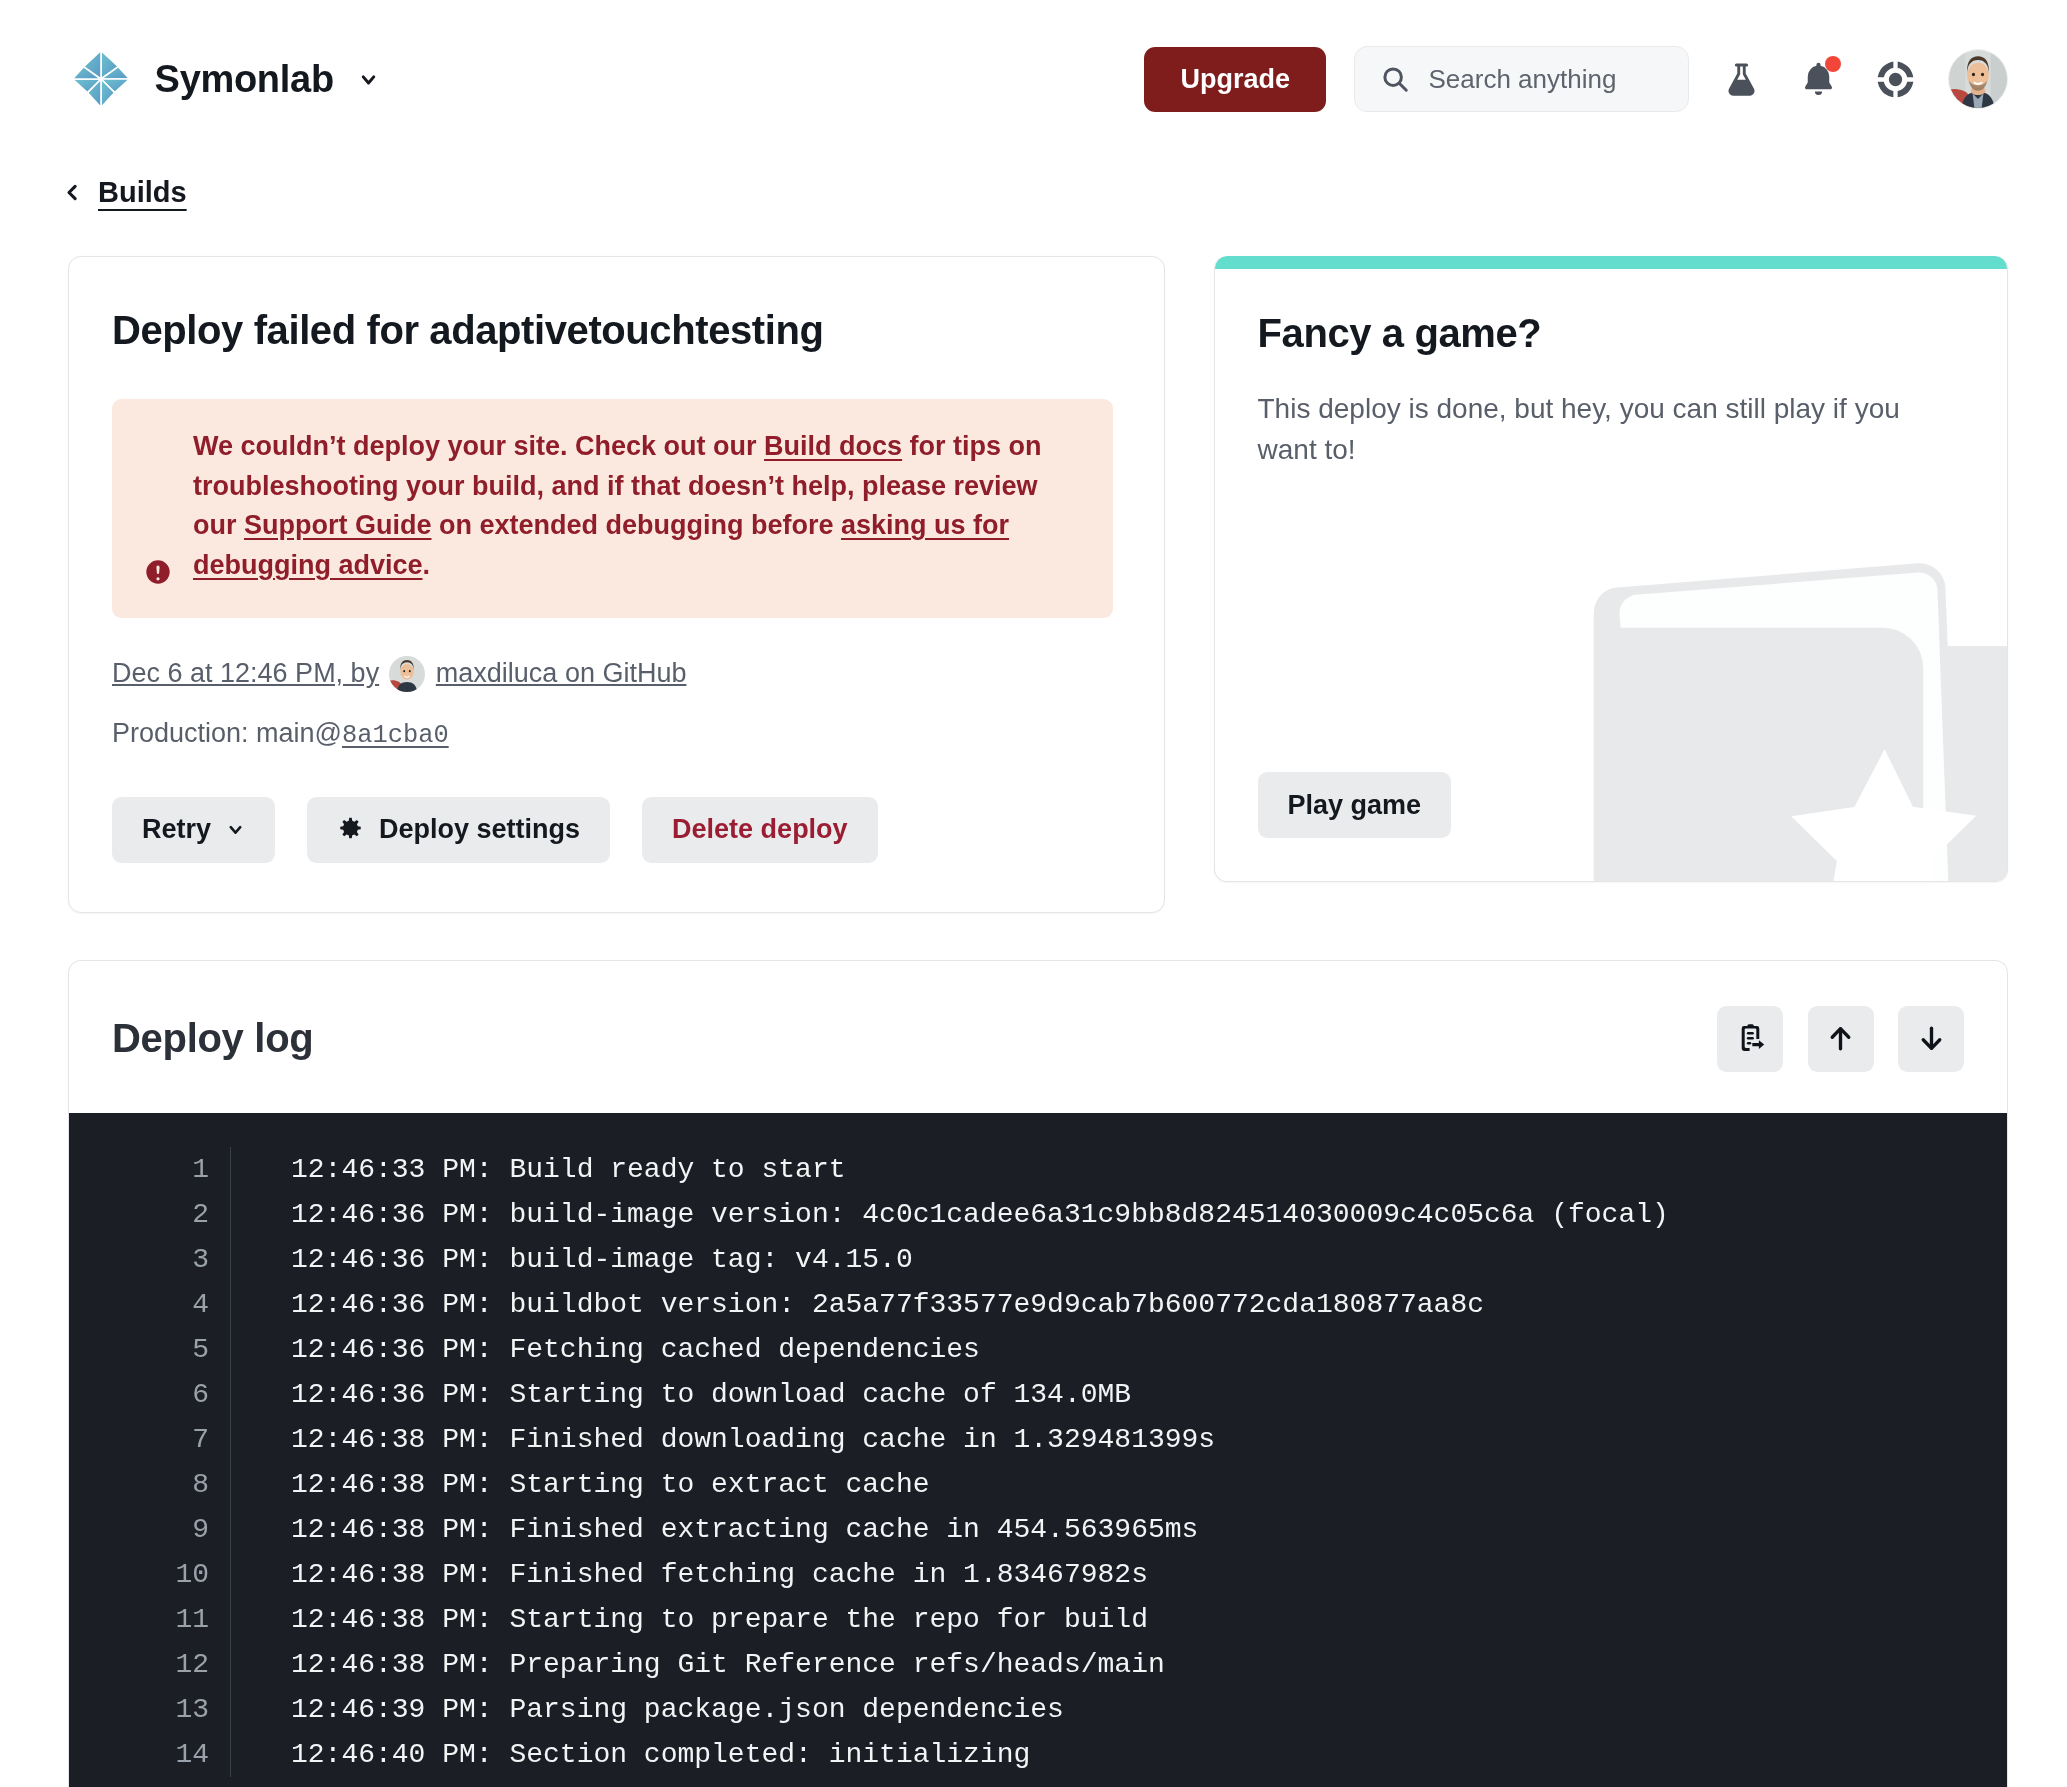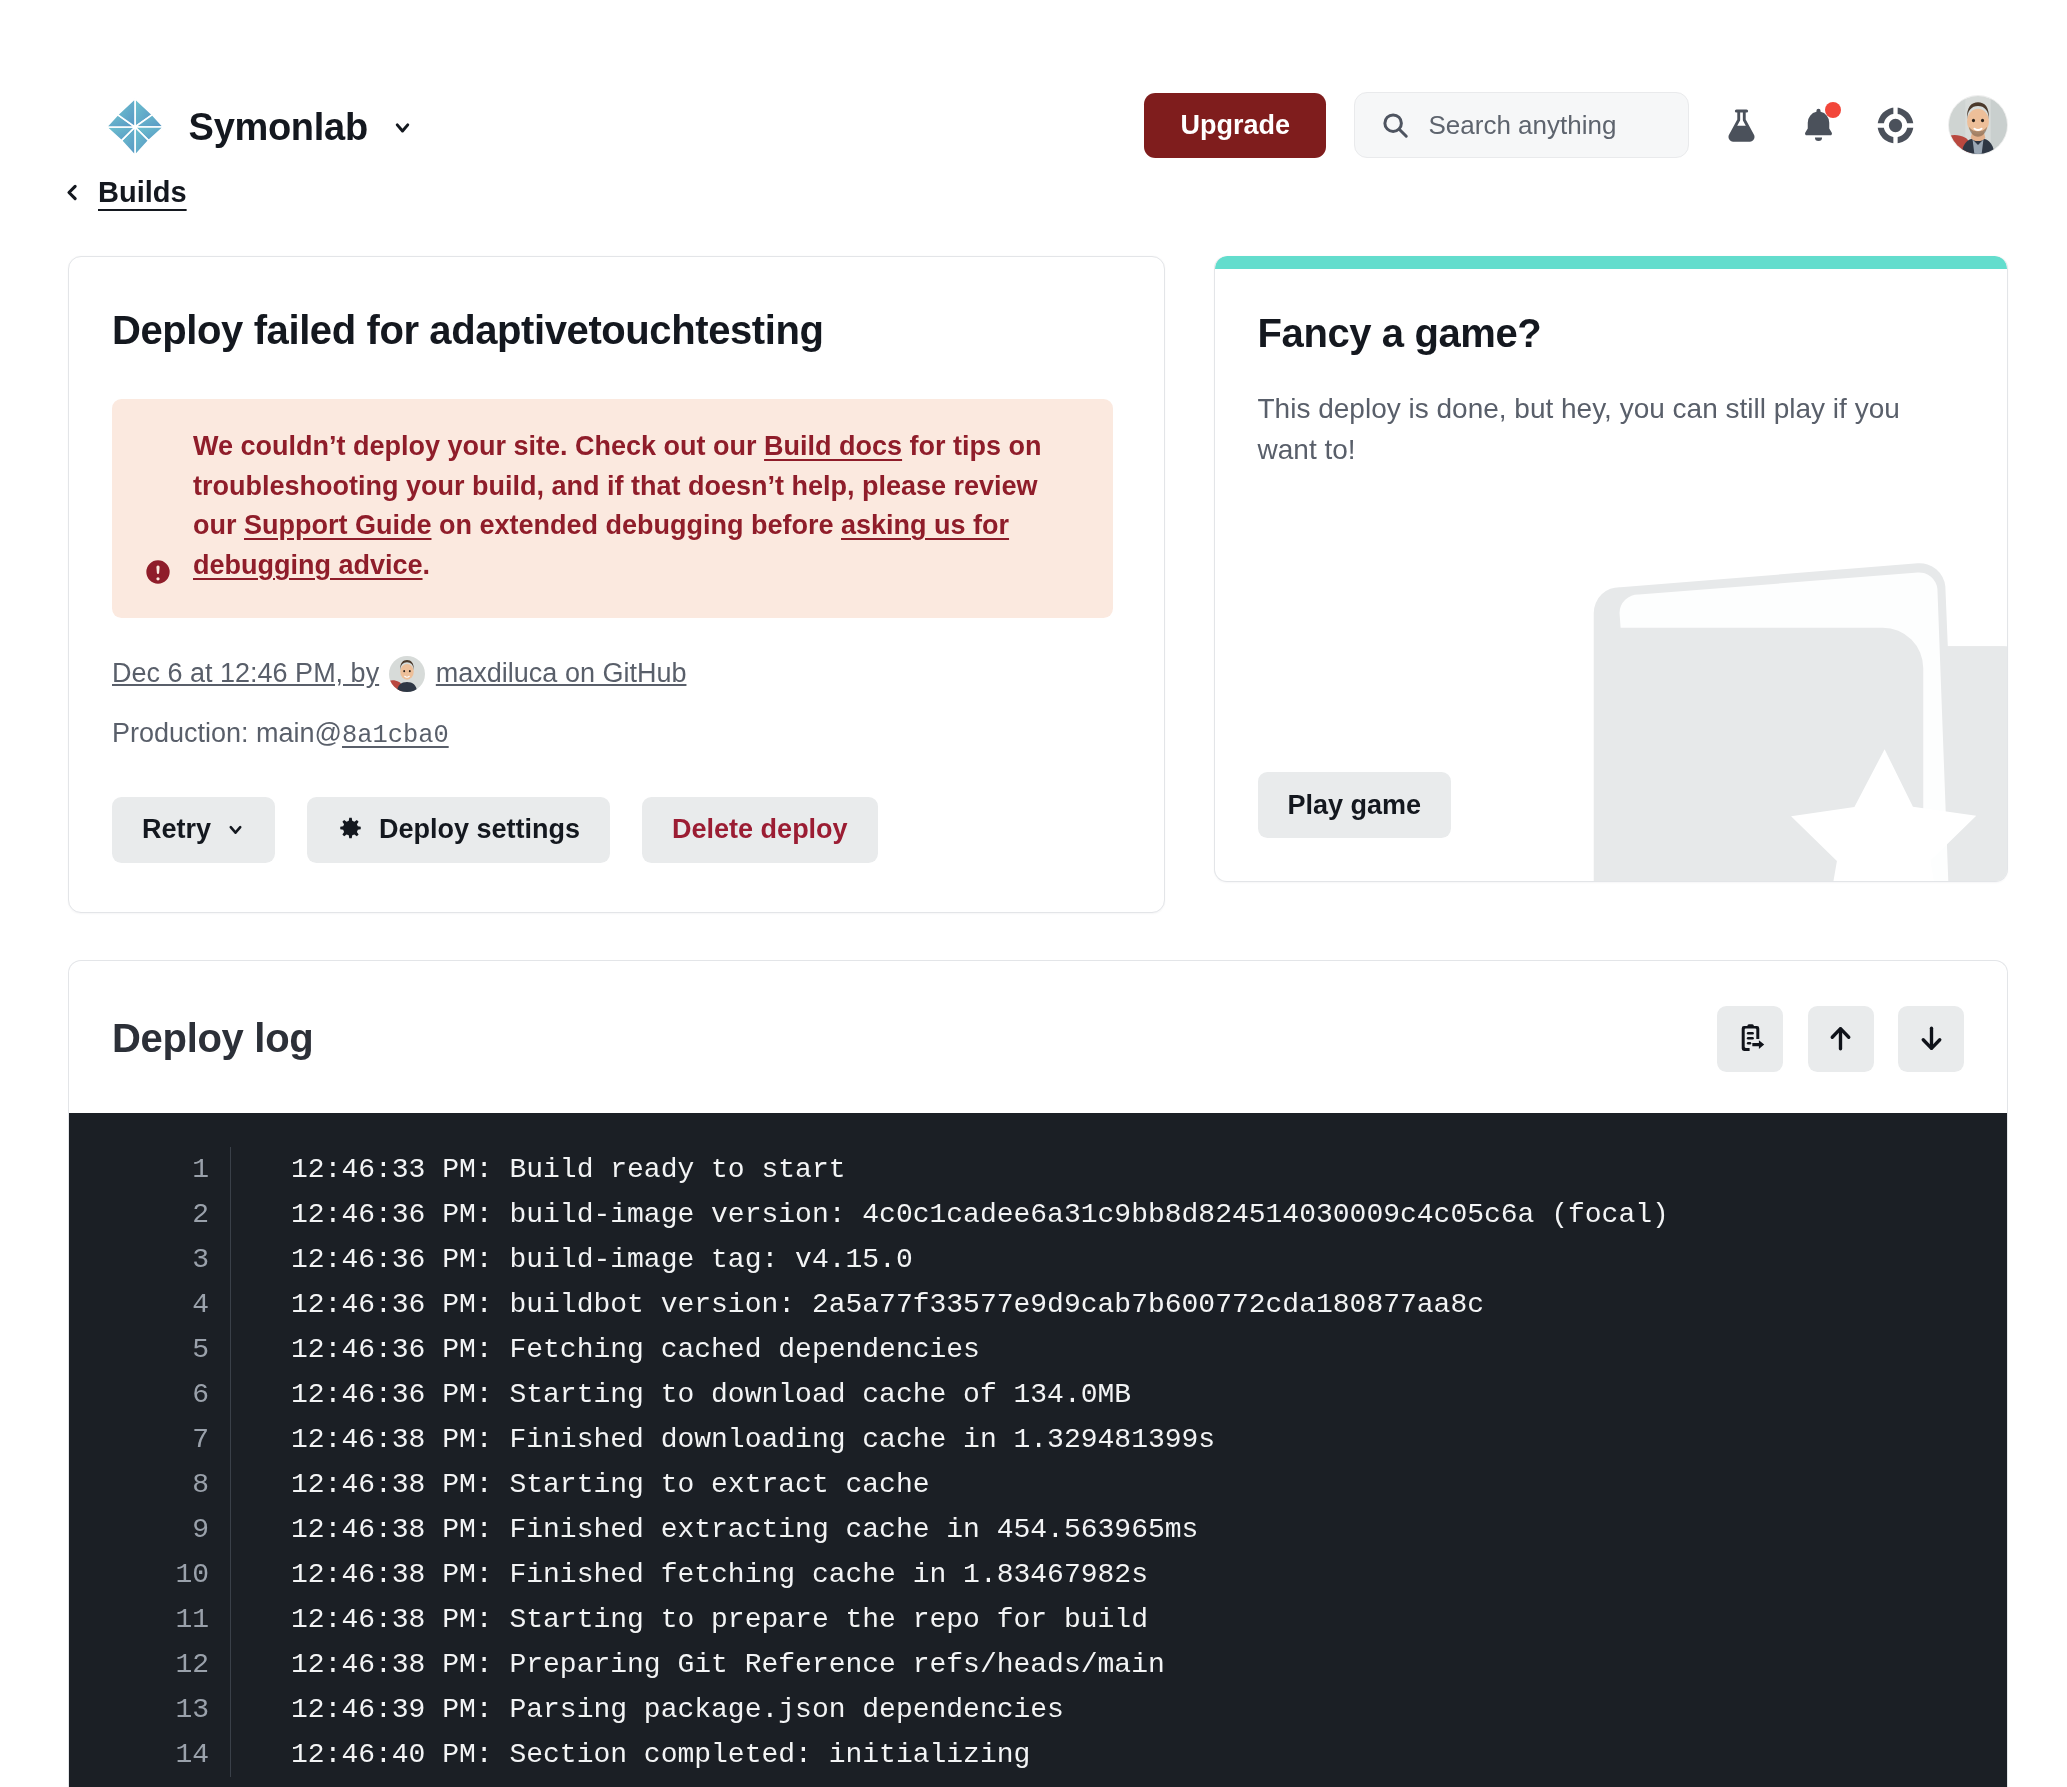--- a/index.html
+++ b/index.html
@@ -14,22 +14,22 @@
   body {
     width: 2068px;
     min-height: 1787px;
     overflow: hidden;
   }
 
   
   .header {
     height: 158px;
     display: flex;
-    align-items: flex-end;
-    padding: 0 60px 0 104px;
+    align-items: center;
+    padding: 0 60px 0 70px;
   }
 
   .brand {
     display: flex;
     align-items: center;
     gap: 22.6px;
   }
 
   .logo-mark {
     width: 62px;

